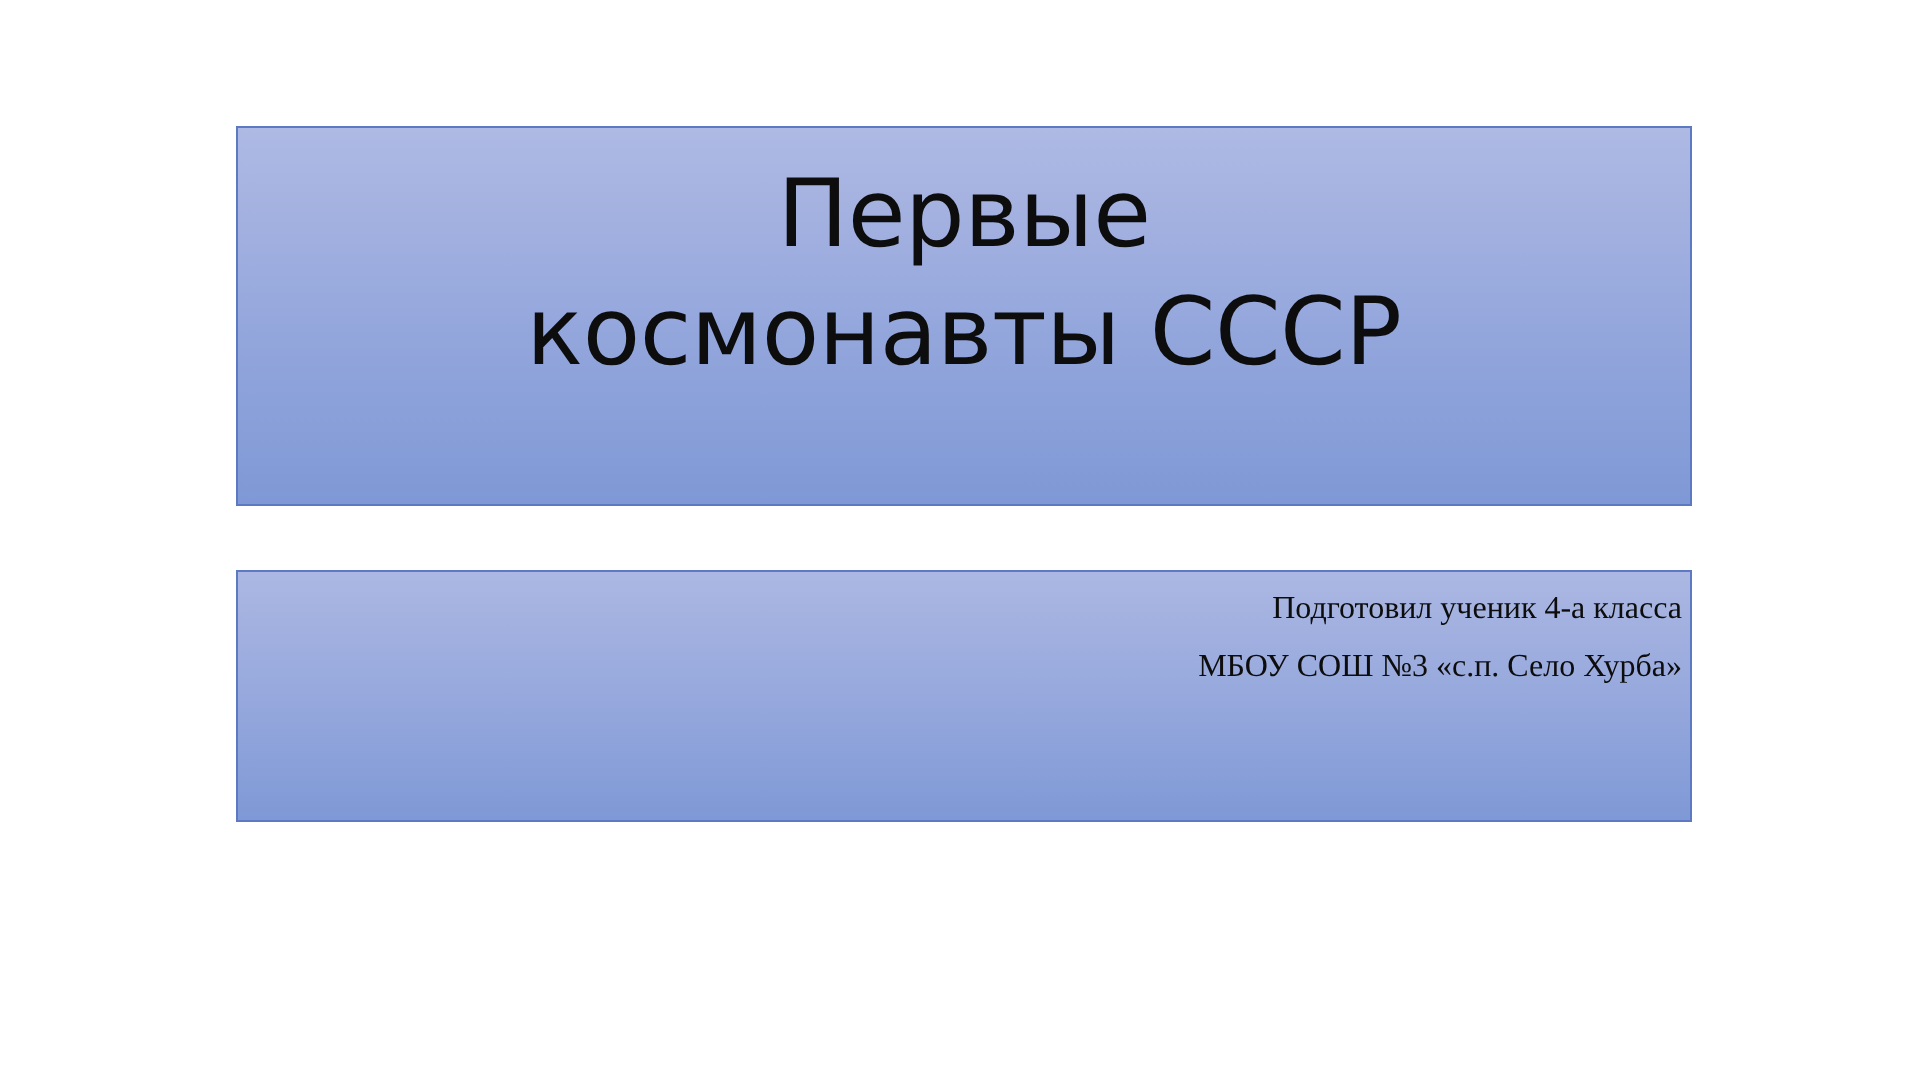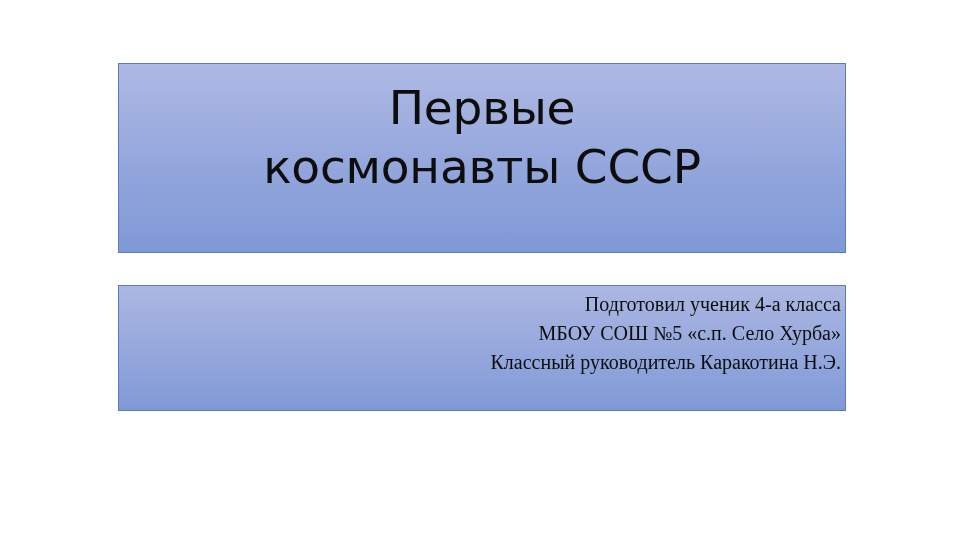--- a/index.html
+++ b/index.html
@@ -65,35 +65,34 @@
     justify-content: flex-start;
     padding: 4px 4px 0 6px;
   }
 
   .subtitle-line {
     display: block;
     width: 100%;
     text-align: right;
     color: #0d0d0d;
     font-family: "Liberation Serif", "DejaVu Serif", serif;
-    font-size: 20px;
+    font-size: 16px;
     font-weight: 400;
     line-height: 29px;
     white-space: nowrap;
   }
 </style>
 </head>
 <body>
 
 <div id="slide">
 
   <div id="title-box">
     <div id="title-text">Первые
 космонавты СССР</div>
   </div>
 
   <div id="subtitle-box">
     <span class="subtitle-line">Подготовил ученик 4-а класса</span>
-    <span class="subtitle-line">МБОУ СОШ №5 «с.п. Село Хурба»</span>
-    <span class="subtitle-line">Классный руководитель Каракотина Н.Э.</span>
+    <span class="subtitle-line">МБОУ СОШ №3 «с.п. Село Хурба»</span>
   </div>
 
 </div>
 
 </body></html>

